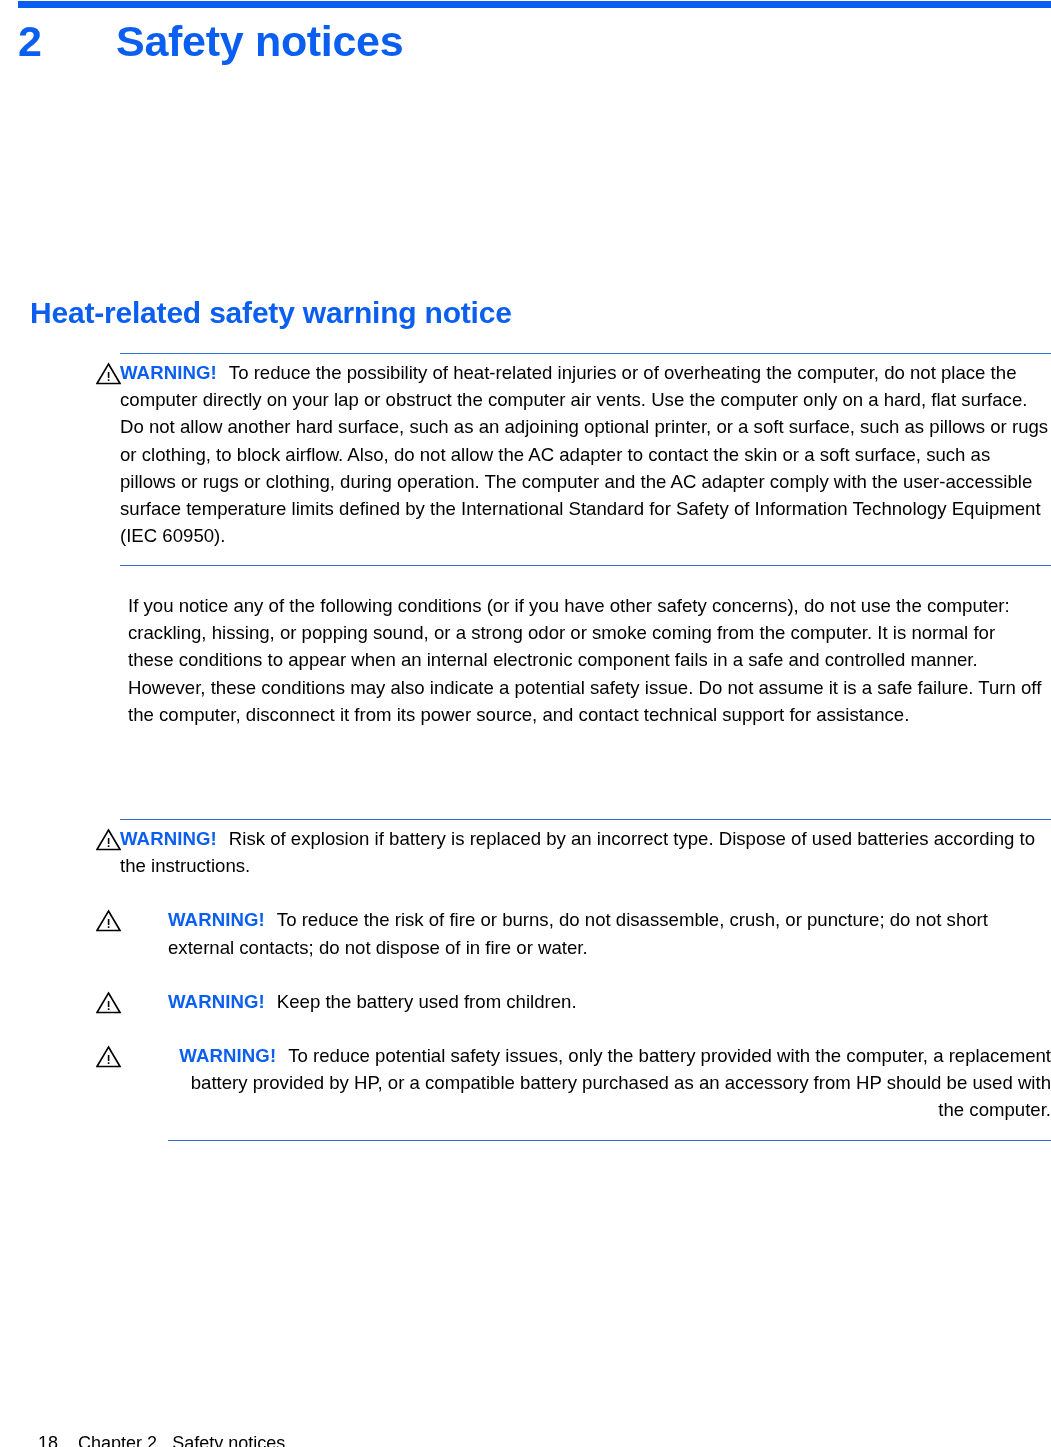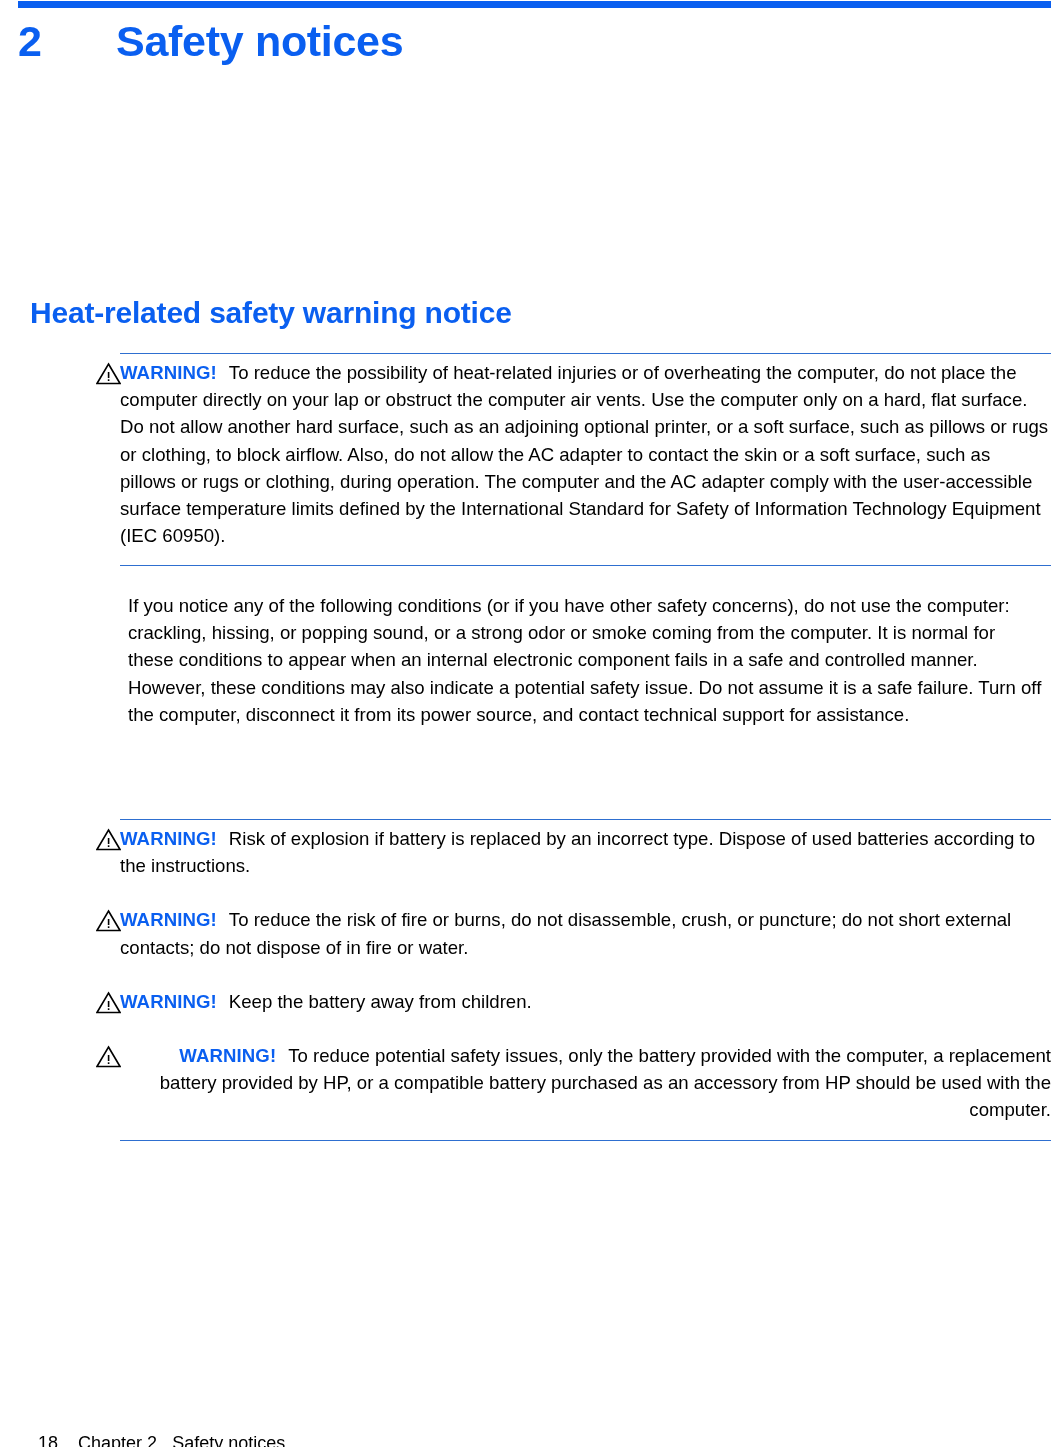--- a/index.html
+++ b/index.html
@@ -83,21 +83,21 @@
   .note {
     position: relative;
     padding-left: 90px;
     padding-right: 6px;
     box-sizing: border-box;
   }
   .note .note-inner {
     border-top: 1px solid #2e6fd0;
     padding-top: 5px;
   }
-  .note.no-top .note-inner { border-top: none; padding-top: 0; }
+  .note.no-top .note-inner { border-top: none; padding-top: 0; margin-left: 48px; }
   .note.rule-bottom .note-inner {
     border-bottom: 1px solid #2e6fd0;
     padding-bottom: 16px;
   }
   .note p {
     margin: 0;
     font-size: 18.6px;
     line-height: 27.2px;
   }
   .warn-label {
@@ -190,21 +190,21 @@
 
     <div class="note no-top" style="margin-top:27px;">
       <span class="tri-icon">
         <svg viewBox="0 0 25 23" width="25" height="23" aria-hidden="true">
           <polygon points="12.5,2 24,21.5 1,21.5" fill="none" stroke="#000000" stroke-width="1.6" stroke-linejoin="miter"></polygon>
           <rect x="11.8" y="10" width="1.6" height="6" fill="#000000"></rect>
           <rect x="11.8" y="17.3" width="1.6" height="1.7" fill="#000000"></rect>
         </svg>
       </span>
       <div class="note-inner">
-        <p><span class="warn-label">WARNING!</span><span class="warn-gap"></span><span>Keep the battery away from children.</span></p>
+        <p><span class="warn-label">WARNING!</span><span class="warn-gap"></span><span>Keep the battery used from children.</span></p>
       </div>
     </div>
 
     <div class="note no-top rule-bottom" style="margin-top:27px;text-align:right;">
       <span class="tri-icon">
         <svg viewBox="0 0 25 23" width="25" height="23" aria-hidden="true">
           <polygon points="12.5,2 24,21.5 1,21.5" fill="none" stroke="#000000" stroke-width="1.6" stroke-linejoin="miter"></polygon>
           <rect x="11.8" y="10" width="1.6" height="6" fill="#000000"></rect>
           <rect x="11.8" y="17.3" width="1.6" height="1.7" fill="#000000"></rect>
         </svg>

